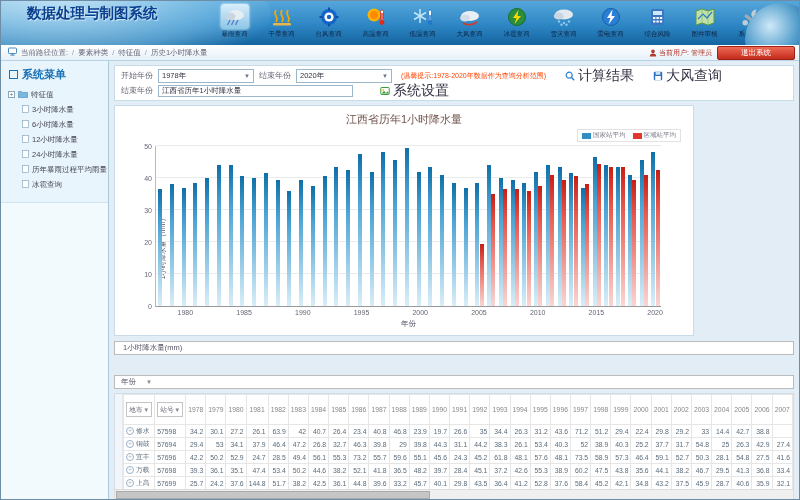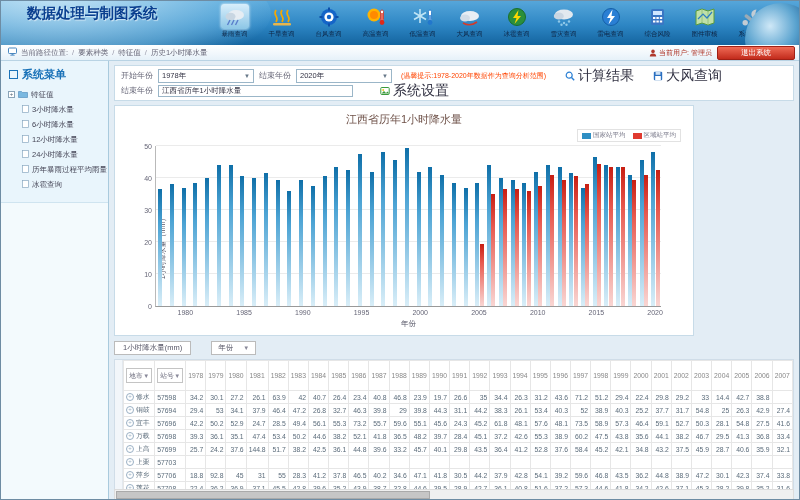--- a/index.html
+++ b/index.html
@@ -68,21 +68,21 @@
   .grid{position:absolute;left:0;right:0;height:1px;background:#ebebeb;}
   .ylab{position:absolute;right:calc(100% + 4px);font-size:7px;color:#667;transform:translateY(50%);}
   .xlab{position:absolute;top:calc(100% + 3px);font-size:7px;color:#667;transform:translateX(-50%);}
   .bar{position:absolute;bottom:0;width:4px;}
   .bar.b{background:linear-gradient(180deg,#0f6fa8 0%,#4ba3d4 30%,#d9eef8 100%);}
   .bar.r{background:linear-gradient(180deg,#c81e12 0%,#e85a50 30%,#f9d6d3 100%);}
   .yaxis-label{position:absolute;left:-28px;top:96px;font-size:7px;color:#556;transform:rotate(-90deg);transform-origin:center;white-space:nowrap;width:70px;text-align:center;}
   .xaxis-label{position:absolute;left:50%;top:calc(100% + 13px);transform:translateX(-50%);font-size:7.5px;color:#556;}
 
   
-  .controls-row{margin-top:5px;display:flex;gap:20px;font-size:7.5px;color:#556;}
+  .controls-row{margin-top:5px;display:flex;gap:20px;font-size:7.5px;color:#556;flex-direction:column;}
   .ds-btn{border:1px solid #bbb;background:#fff;padding:1px 8px;cursor:pointer;}
   .sort-sel{border:1px solid #bbb;background:#fff;padding:1px 6px;display:flex;gap:10px;align-items:center;cursor:pointer;}
   .sort-sel .arr{color:#889;font-size:6px;}
 
   
   .table-wrap{margin-top:4px;height:138px;overflow:hidden;background:#fff;border:1px solid #d0dde8;display:flex;}
   .row-strip{width:7px;background:#f2f6fa;border-right:1px solid #e2e8ee;flex:none;}
   table{border-collapse:collapse;font-size:6.8px;color:#5a6b7a;table-layout:fixed;}
   th,td{border:1px solid #e6e6e6;padding:0 2px;white-space:nowrap;overflow:hidden;box-sizing:border-box;}
   td{height:13px;}

